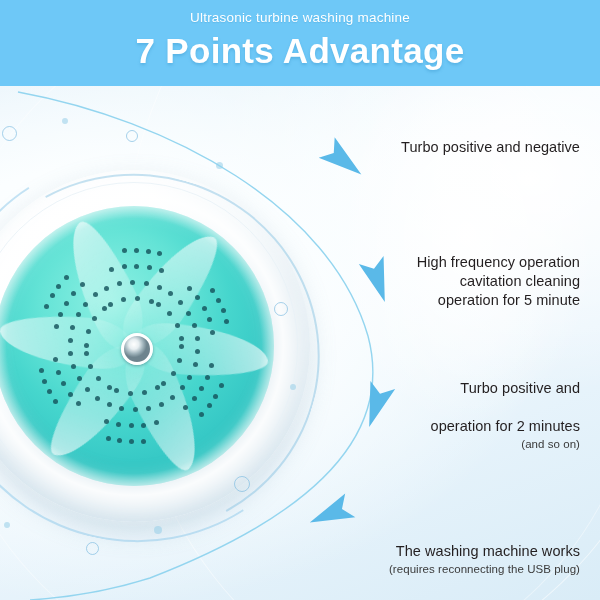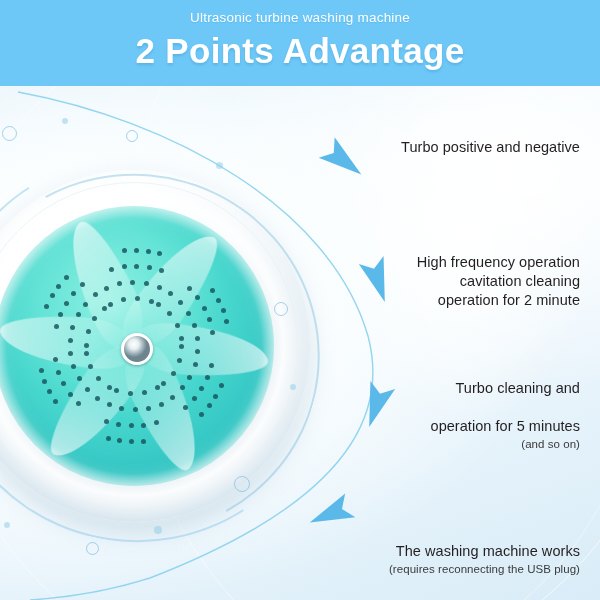--- a/index.html
+++ b/index.html
@@ -204,21 +204,21 @@
   .c3 { left: 300px; top: 293px; width: 280px; }
   .c4 { left: 280px; top: 424px; width: 300px; margin-top: 32px; }
 </style>
 </head>
 <body>
 
 <div id="poster">
 
   <div class="header">
     <p class="header-sub">Ultrasonic turbine washing machine</p>
-    <p class="header-title">2 Points Advantage</p>
+    <p class="header-title">7 Points Advantage</p>
   </div>
 
   <div class="stage">
 
     <div class="swirl s1"></div>
     <div class="swirl s2"></div>
     <div class="swirl s3"></div>
     <div class="glow"></div>
 
     <div class="device">
@@ -389,27 +389,27 @@
       </g>
     </svg>
 
     <div class="callout c1">
       <span>Turbo positive and negative</span><br>
     </div>
 
     <div class="callout c2">
       <span>High frequency operation</span><br>
       <span>cavitation cleaning</span><br>
-      <span>operation for 2 minute</span>
+      <span>operation for 5 minute</span>
     </div>
 
     <div class="callout c3">
-      <span>Turbo cleaning and</span><br>
+      <span>Turbo positive and</span><br>
       <br>
-      <span>operation for 5 minutes</span>
+      <span>operation for 2 minutes</span>
       <span class="note">(and so on)</span>
     </div>
 
     <div class="callout c4">
       <span>The washing machine works</span><br>
       <span class="note">(requires reconnecting the USB plug)</span>
     </div>
 
   </div>
 </div>

